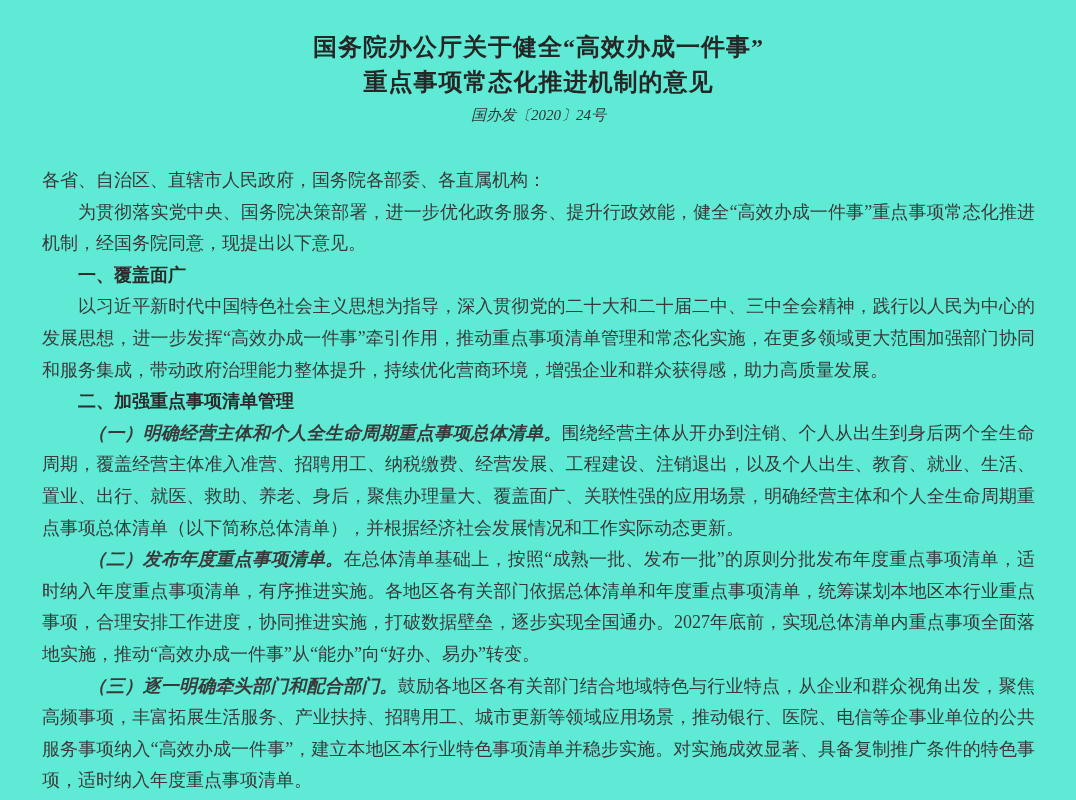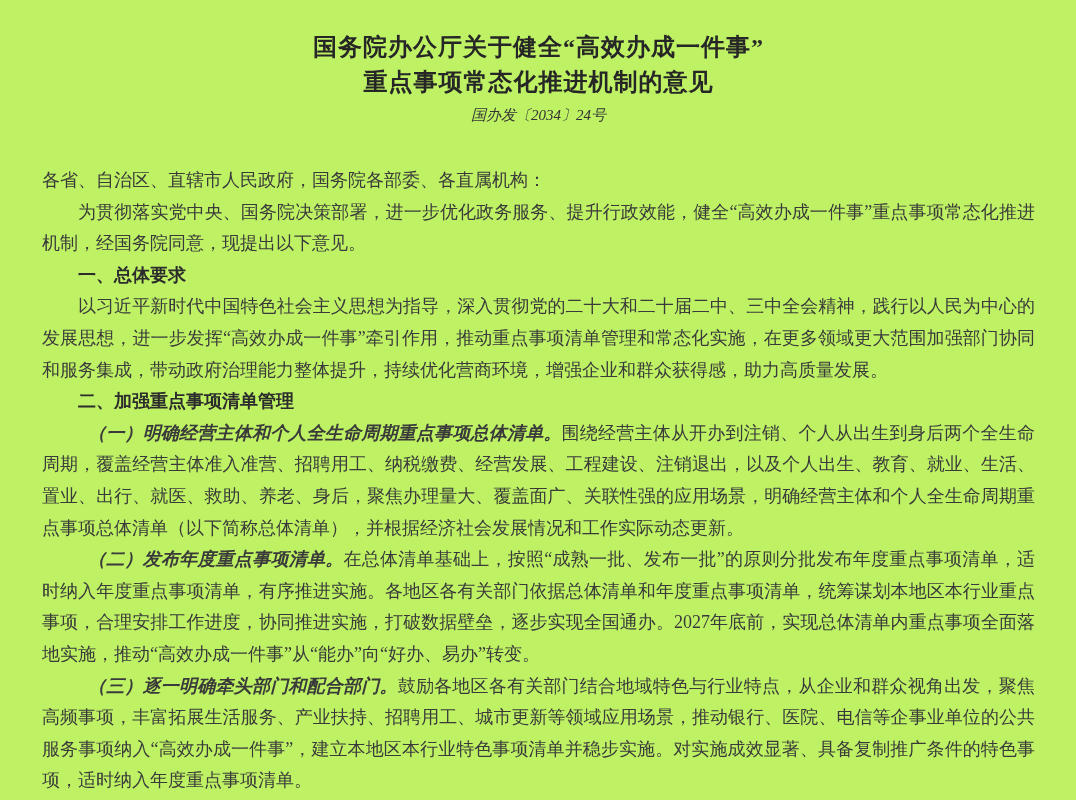--- a/index.html
+++ b/index.html
@@ -11,21 +11,21 @@
       width: 1076px;
       height: 800px;
       overflow: hidden;
       font-family: "Liberation Serif", "DejaVu Serif", serif;
     }
     .page {
       box-sizing: border-box;
       width: 1076px;
       height: 800px;
       padding: 30px 41px 0 42px;
-      background: #bef264;
+      background: #5eead4;
       overflow: hidden;
     }
     .title {
       margin: 0;
       text-align: center;
       font-size: 24px;
       font-weight: bold;
       line-height: 35px;
       letter-spacing: 1px;
       color: #262626;
@@ -69,29 +69,29 @@
 </head>
 <body>
 
 <div class="page">
 
   <h1 class="title">
     <span class="title-line">国务院办公厅关于健全“高效办成一件事”</span>
     <span class="title-line">重点事项常态化推进机制的意见</span>
   </h1>
 
-  <div class="docnum">国办发〔2034〕24号</div>
+  <div class="docnum">国办发〔2020〕24号</div>
 
   <div class="content">
 
     <p>各省、自治区、直辖市人民政府，国务院各部委、各直属机构：</p>
 
     <p class="indent">为贯彻落实党中央、国务院决策部署，进一步优化政务服务、提升行政效能，健全“高效办成一件事”重点事项常态化推进机制，经国务院同意，现提出以下意见。</p>
 
-    <p class="indent heading">一、总体要求</p>
+    <p class="indent heading">一、覆盖面广</p>
 
     <p class="indent">以习近平新时代中国特色社会主义思想为指导，深入贯彻党的二十大和二十届二中、三中全会精神，践行以人民为中心的发展思想，进一步发挥“高效办成一件事”牵引作用，推动重点事项清单管理和常态化实施，在更多领域更大范围加强部门协同和服务集成，带动政府治理能力整体提升，持续优化营商环境，增强企业和群众获得感，助力高质量发展。</p>
 
     <p class="indent heading">二、加强重点事项清单管理</p>
 
     <p class="indent"><span class="lead">（一）明确经营主体和个人全生命周期重点事项总体清单。</span><span>围绕经营主体从开办到注销、个人从出生到身后两个全生命周期，覆盖经营主体准入准营、招聘用工、纳税缴费、经营发展、工程建设、注销退出，以及个人出生、教育、就业、生活、置业、出行、就医、救助、养老、身后，聚焦办理量大、覆盖面广、关联性强的应用场景，明确经营主体和个人全生命周期重点事项总体清单（以下简称总体清单），并根据经济社会发展情况和工作实际动态更新。</span></p>
 
     <p class="indent"><span class="lead">（二）发布年度重点事项清单。</span><span>在总体清单基础上，按照“成熟一批、发布一批”的原则分批发布年度重点事项清单，适时纳入年度重点事项清单，有序推进实施。各地区各有关部门依据总体清单和年度重点事项清单，统筹谋划本地区本行业重点事项，合理安排工作进度，协同推进实施，打破数据壁垒，逐步实现全国通办。2027年底前，实现总体清单内重点事项全面落地实施，推动“高效办成一件事”从“能办”向“好办、易办”转变。</span></p>
 
     <p class="indent"><span class="lead">（三）逐一明确牵头部门和配合部门。</span><span>鼓励各地区各有关部门结合地域特色与行业特点，从企业和群众视角出发，聚焦高频事项，丰富拓展生活服务、产业扶持、招聘用工、城市更新等领域应用场景，推动银行、医院、电信等企事业单位的公共服务事项纳入“高效办成一件事”，建立本地区本行业特色事项清单并稳步实施。对实施成效显著、具备复制推广条件的特色事项，适时纳入年度重点事项清单。</span></p>

